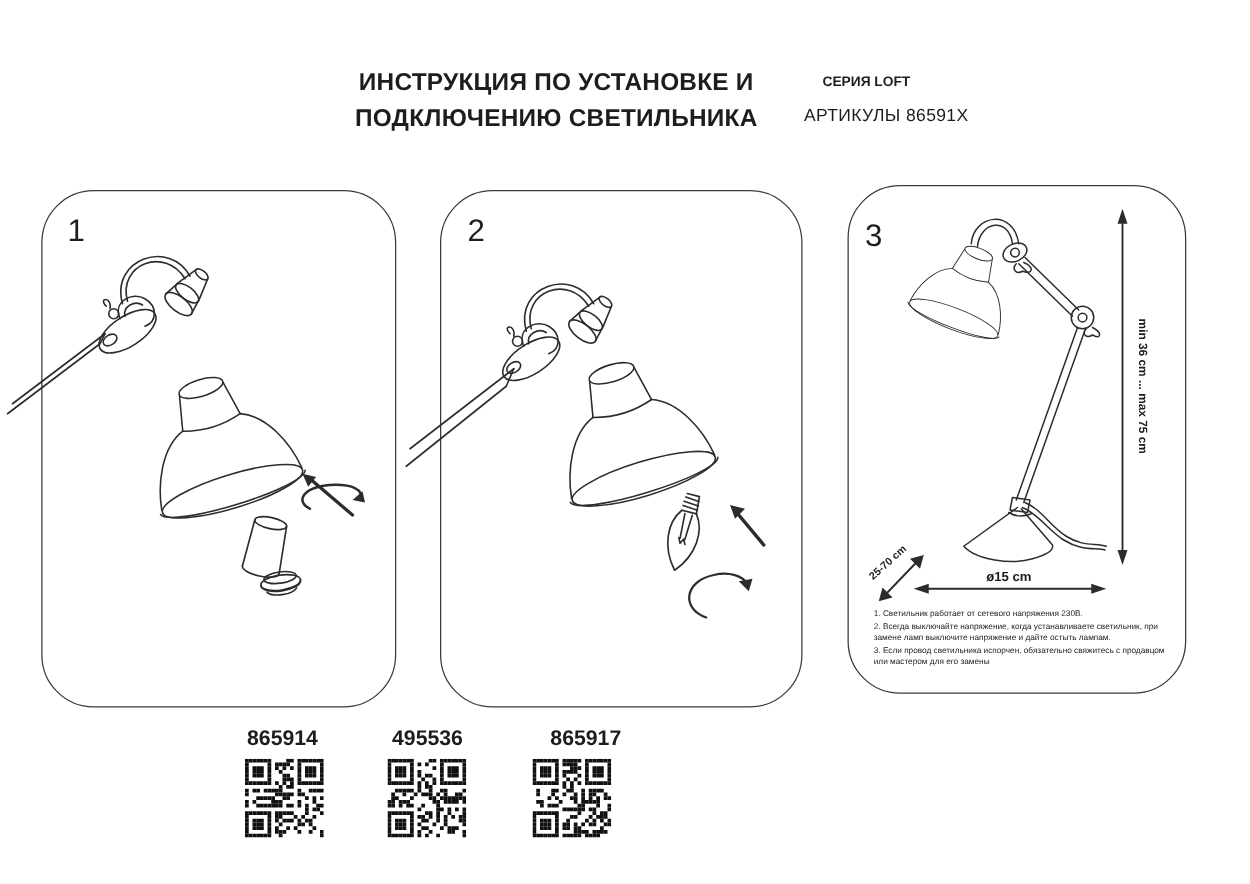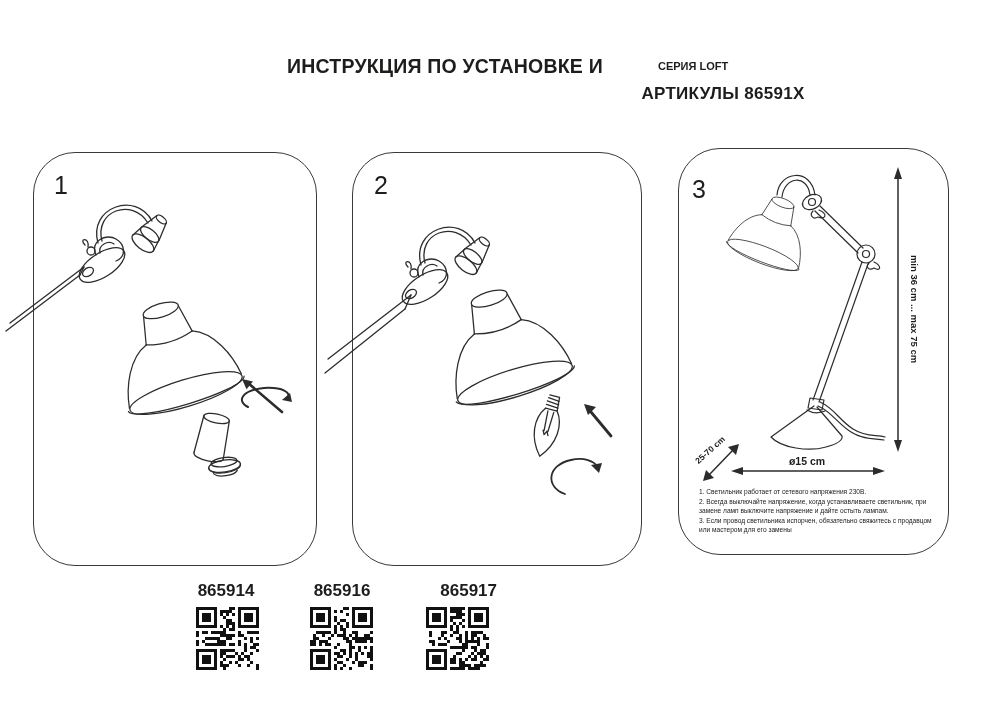--- a/index.html
+++ b/index.html
@@ -2,21 +2,21 @@
 <html><head>
 <meta charset="utf-8">
 <style>
   html,body{margin:0;padding:0;background:#fff;}
   #page{position:relative;width:1000px;height:707px;background:#fff;
         font-family:"Liberation Sans",sans-serif;color:#1d1d1b;overflow:hidden;}
   .abs{position:absolute;}
   .title{left:240px;top:52px;width:410px;text-align:center;
          font-size:19.5px;font-weight:bold;line-height:29px;letter-spacing:.2px;}
   .series{left:658px;top:60px;width:200px;text-align:left;font-size:11px;font-weight:bold;}
-  .articles-label{left:613px;top:84px;width:220px;text-align:center;font-size:17px;font-weight:bold;letter-spacing:.3px;}
+  .articles-label{left:599px;top:84px;width:220px;text-align:center;font-size:14px;font-weight:normal;letter-spacing:.3px;}
   .panel{position:absolute;border:1.5px solid #3a3a3a;border-radius:42px;background:#fff;}
   #panel-1{left:33px;top:152px;width:282px;height:412px;}
   #panel-2{left:352px;top:152px;width:288px;height:412px;}
   #panel-3{left:678px;top:148px;width:269px;height:405px;}
   .step-num{position:absolute;font-size:25px;font-weight:400;color:#1d1d1b;}
   .draw{position:absolute;left:0;top:0;width:100%;height:100%;overflow:visible;}
   .notes{position:absolute;left:20px;top:338px;width:238px;font-size:6.6px;
          line-height:1.45;color:#222;}
   .notes div{margin:0;}
   .art-num{position:absolute;width:80px;text-align:center;font-size:17px;font-weight:bold;}
@@ -55,20 +55,21 @@
           <ellipse cx="0" cy="7" rx="11" ry="5"></ellipse>
           <path d="M -11,7 L -13,18 M 11,7 L 13,18"></path>
           <ellipse cx="0" cy="18" rx="13" ry="6"></ellipse>
         </g>
       </g>
     </defs>
   </svg>
 
   <div class="abs title">
     <div>ИНСТРУКЦИЯ ПО УСТАНОВКЕ И</div>
+    <div>ПОДКЛЮЧЕНИЮ СВЕТИЛЬНИКА</div>
   </div>
   <div class="abs series">СЕРИЯ LOFT</div>
   <div class="abs articles-label">АРТИКУЛЫ 86591X</div>
 
   <div class="panel" id="panel-1">
     <div class="step-num" style="left:20px;top:18px;">1</div>
     <svg class="draw" viewBox="0 0 282 412">
       <g stroke="#2c2c2c" stroke-width="1.3" fill="none" stroke-linecap="round" stroke-linejoin="round">
         <g>
           <path d="M -28,178 L 46,122"></path>
@@ -192,21 +193,21 @@
       </g>
     </svg>
     <div class="notes">
       <div>1. Светильник работает от сетевого напряжения 230В.</div>
       <div>2. Всегда выключайте напряжение, когда устанавливаете светильник, при замене ламп выключите напряжение и дайте остыть лампам.</div>
       <div>3. Если провод светильника испорчен, обязательно свяжитесь с продавцом или мастером для его замены</div>
     </div>
   </div>
 
   <div class="art-num" style="left:186px;top:581px;">865914</div>
-  <div class="art-num" style="left:302px;top:581px;">865916</div>
+  <div class="art-num" style="left:302px;top:581px;">495536</div>
   <div class="art-num" style="left:417px;top:581px;text-align:right;">865917</div>
 
   <svg class="qr" style="left:196px;top:607px;" viewBox="0 0 63 63">
       <rect x="0" y="0" width="3" height="3"></rect>
       <rect x="3" y="0" width="3" height="3"></rect>
       <rect x="6" y="0" width="3" height="3"></rect>
       <rect x="9" y="0" width="3" height="3"></rect>
       <rect x="12" y="0" width="3" height="3"></rect>
       <rect x="15" y="0" width="3" height="3"></rect>
       <rect x="18" y="0" width="3" height="3"></rect>

